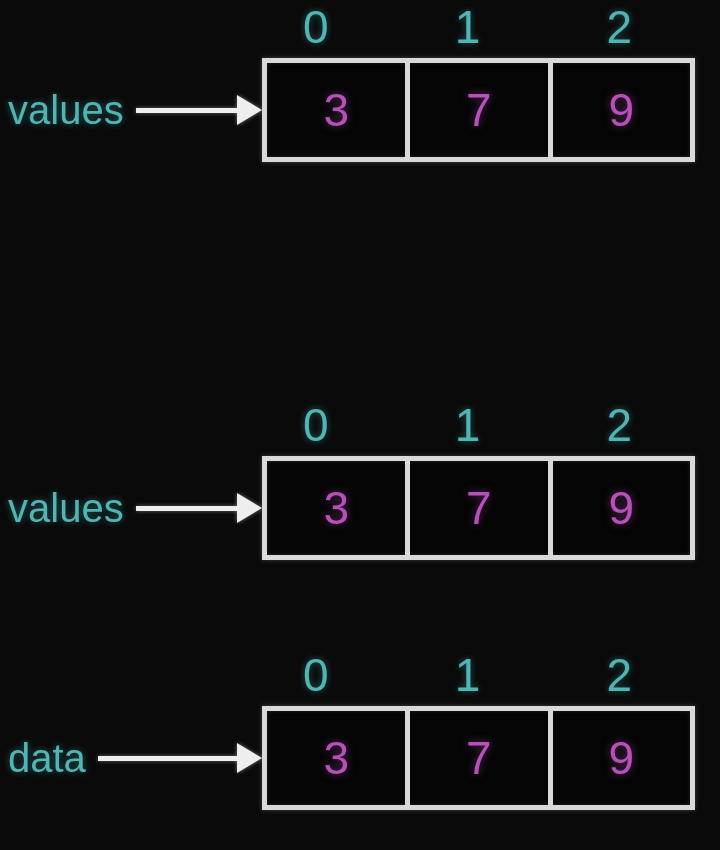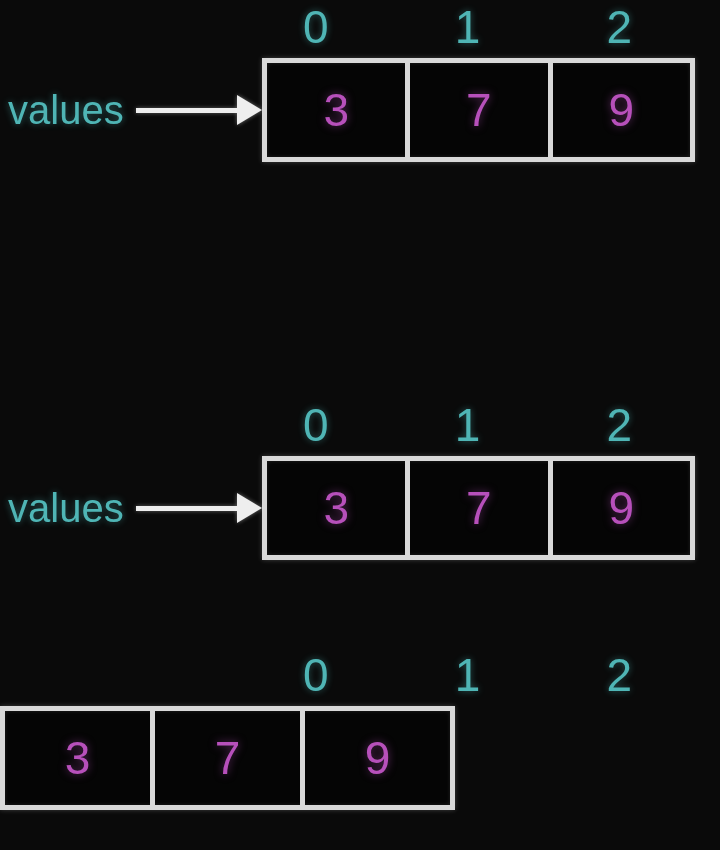--- a/index.html
+++ b/index.html
@@ -161,20 +161,27 @@
     </div>
   </section>
 
   <section class="diagram d2">
     <div class="indices">
       <span class="idx">0</span>
       <span class="idx">1</span>
       <span class="idx">2</span>
     </div>
     <div class="row">
+      <div class="lead">
+        <span class="var-label">data</span>
+        <span class="arrow">
+          <span class="shaft"></span>
+          <span class="head"></span>
+        </span>
+      </div>
       <div class="box">
         <div class="cell">3</div>
         <div class="cell">7</div>
         <div class="cell">9</div>
       </div>
     </div>
   </section>
 
 </div>
 

